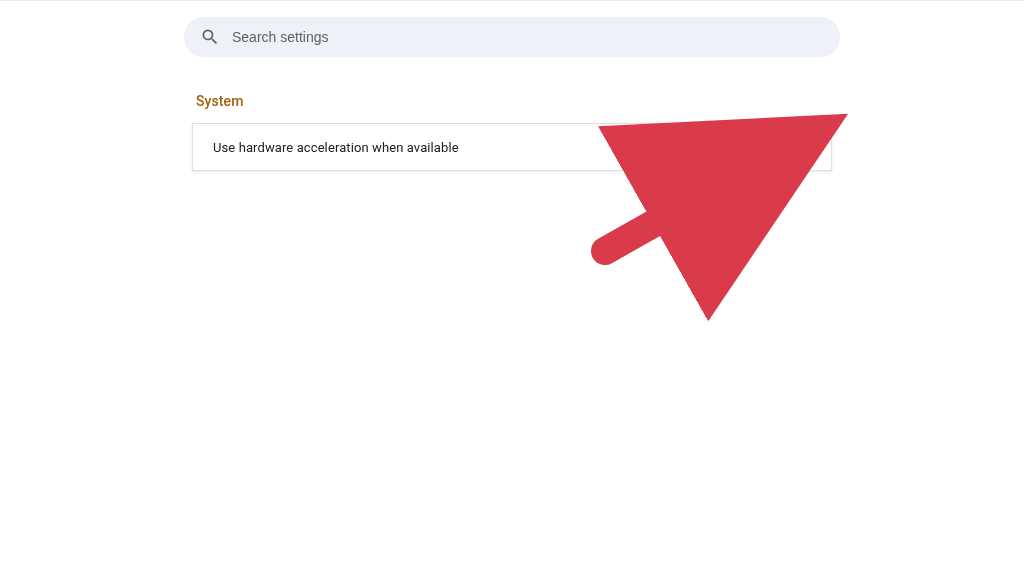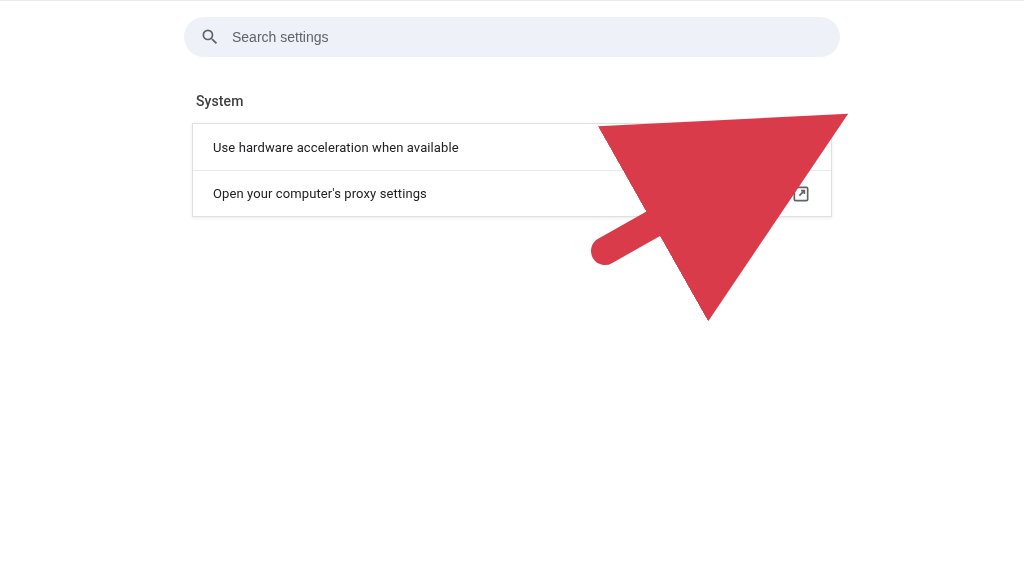--- a/index.html
+++ b/index.html
@@ -43,21 +43,21 @@
       font-size: 14px;
       color: #202124;
     }
     .search-input::placeholder { color: #5f6368; }
     .content {
       width: 640px;
     }
     .section-title {
       font-size: 14px;
       font-weight: 500;
-      color: #404040;
+      color: #a16207;
       margin: 0 0 14px 4px;
       letter-spacing: 0.1px;
     }
     .card {
       background: #fff;
       border: 1px solid #e0e0e0;
       border-radius: 0;
       box-shadow: 0 1px 3px rgba(60,64,67,0.12);
       overflow: hidden;
     }
@@ -126,30 +126,20 @@
 
     <div class="card">
 
       <div class="row">
         <span class="row-label">Use hardware acceleration when available</span>
         <div class="toggle">
           <div class="knob"></div>
         </div>
       </div>
 
-      <div class="row">
-        <span class="row-label">Open your computer's proxy settings</span>
-        <span class="ext-icon">
-          <svg viewBox="0 0 24 24" width="20" height="20" fill="none" stroke="currentColor" stroke-width="2">
-            <rect x="4" y="4" width="16" height="16" rx="1.5"></rect>
-            <path d="M10 14 L16 8"></path>
-            <path d="M12 8 H16 V12"></path>
-          </svg>
-        </span>
-      </div>
 
     </div>
   </div>
 </div>
 
 <svg class="arrow-overlay" width="1024" height="576">
   <defs>
     <marker id="ahd" markerWidth="8" markerHeight="8" refX="5" refY="4" orient="auto">
       <path d="M0,0 L8,4 L0,8 Z" fill="#DA3B4B"></path>
     </marker>

